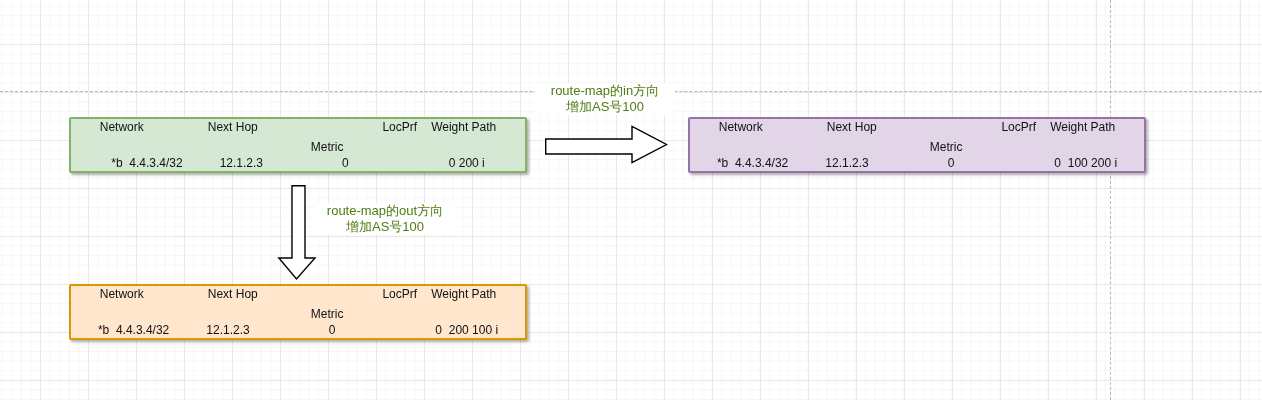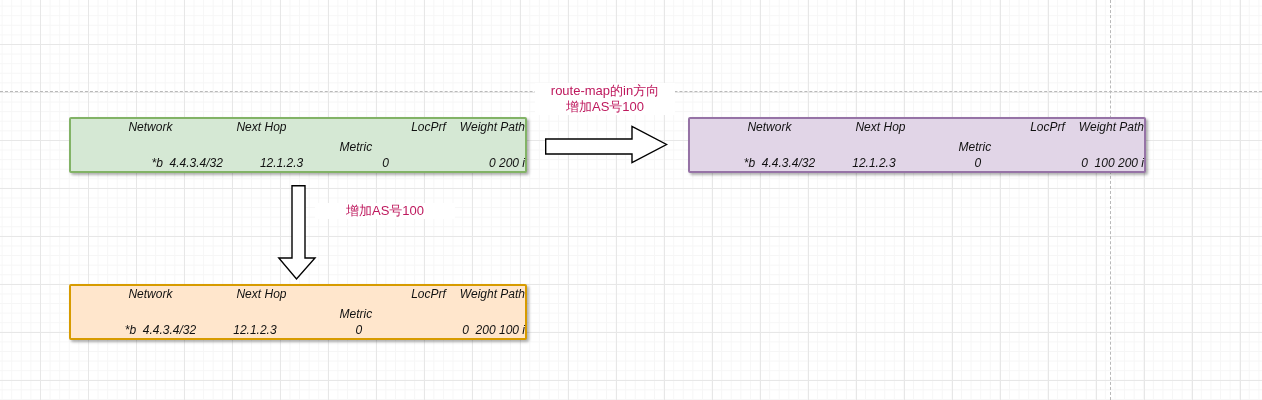--- a/index.html
+++ b/index.html
@@ -38,40 +38,40 @@
     border: 2px solid #000;
     border-radius: 2px;
     box-shadow: 2px 2px 3px rgba(0,0,0,0.32);
     display: flex; flex-direction: column; justify-content: center;
     font-size: 12px; line-height: 16px; color: #111;
   }
   .box.green  { left: 69px;  top: 117px; background: #d5e8d4; border-color: #82b366; }
   .box.purple { left: 688px; top: 117px; background: #e1d5e7; border-color: #9673a6; }
   .box.orange { left: 69px;  top: 284px; background: #ffe6cc; border-color: #d79b00; }
 
-  .row { display: flex; justify-content: flex-end; font-style: italic; }
+  .row { display: flex; justify-content: center; }
   .row span { white-space: pre; }
   .hdr .c2 { margin-left: 64px; }
   .hdr .c3 { margin-left: 53px; margin-top: 20px; }
   .hdr .c4 { margin-left: 39px; }
   .hdr .c5 { margin-left: 14px; }
   .val .c2 { margin-left: 37px; }
   .val .c3 { margin-left: 79px; }
   .val .c5 { margin-left: 88px; padding-left: 12px; }
 
   
   .arrow { position: absolute; overflow: visible; }
   .arrow polygon { fill: #ffffff; stroke: #000000; stroke-width: 1.4; stroke-linejoin: miter; }
   .arrow-right { left: 545px; top: 125px; }
   .arrow-down  { left: 278px; top: 185px; }
 
   
   .label {
     position: absolute; width: 140px;
-    font-size: 13px; line-height: 16px; color: #be185d;
+    font-size: 13px; line-height: 16px; color: #4d7c0f;
     text-align: center; background: #ffffff;
   }
   .label-in  { left: 535px; top: 83px; }
   .label-out { left: 315px; top: 203px; }
 </style>
 </head>
 <body>
 
 <div class="canvas">
 
@@ -133,16 +133,17 @@
   <svg class="arrow arrow-down" width="38" height="95" viewBox="0 0 38 95">
     <polygon points="14,0.8 27,0.8 27,73 37,73 18.5,94 0.8,73 14,73"></polygon>
   </svg>
 
   <div class="label label-in">
     <div>route-map的in方向</div>
     <div>增加AS号100</div>
   </div>
 
   <div class="label label-out">
+    <div>route-map的out方向</div>
     <div>增加AS号100</div>
   </div>
 
 </div>
 
 </body></html>

